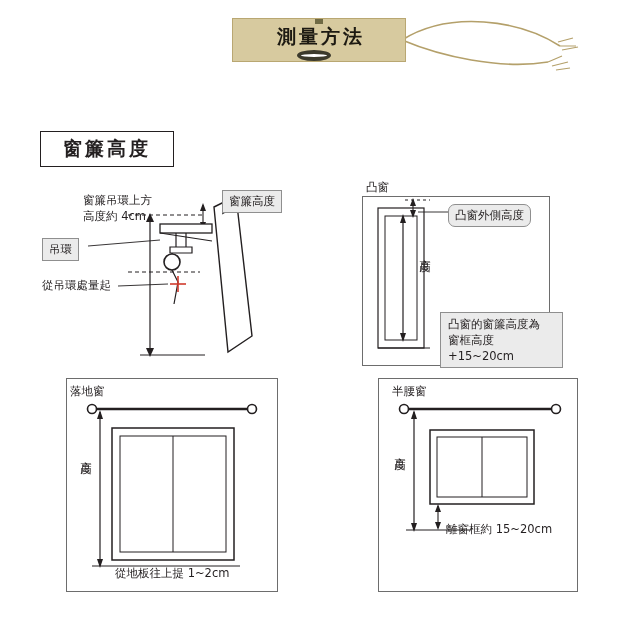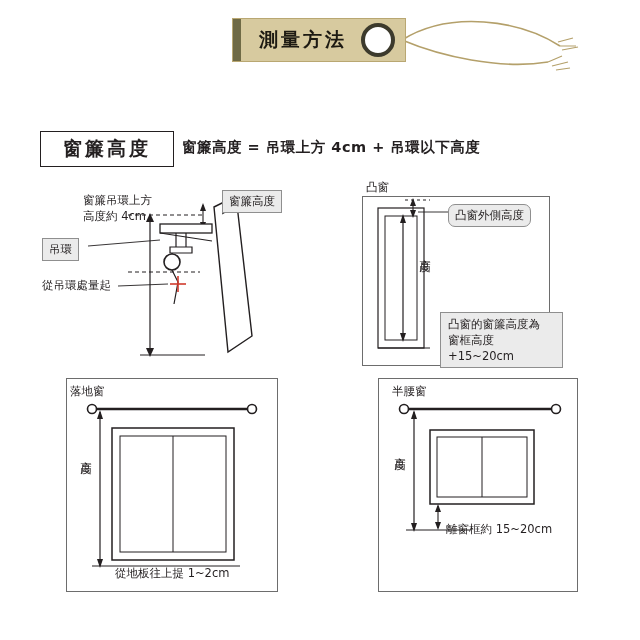--- a/index.html
+++ b/index.html
@@ -10,21 +10,21 @@
     color:#231f20;
     position:relative;
     overflow:hidden;
   }
   .wrap{position:absolute;inset:0;}
 
   
   .tag{
     position:absolute;left:232px;top:18px;width:172px;height:42px;
     background:#d7ca9f;border:1px solid #b9a772;
-    display:flex;align-items:center;
+    display:flex;align-items:center;flex-direction:column;
   }
   .tag .bar{width:8px;height:100%;background:#6f6a45;}
   .tag .tagtext{
     flex:1;text-align:center;font-size:19px;font-weight:bold;letter-spacing:3px;
     color:#1d1a12;padding-left:4px;
   }
   .tag .hole{
     width:26px;height:26px;border-radius:50%;
     border:4px solid #3c3a2c;background:#ffffff;margin-right:10px;
   }
@@ -63,21 +63,20 @@
     <path d="M560 46 l 16 0 M562 50 l 16 -3 M558 42 l 15 -4" stroke="#b4a06a" stroke-width="1.2" fill="none"></path>
   </svg>
 
   <div class="tag">
     <div class="bar"></div>
     <div class="tagtext">測量方法</div>
     <div class="hole"></div>
   </div>
 
   <div class="boxlabel" id="h-title">窗簾高度</div>
-  <div id="h-formula">窗簾高度 = 吊環上方 4cm + 吊環以下高度</div>
 
   <svg width="640" height="640">
 
     <line x1="128" y1="215" x2="205" y2="215" stroke="#231f20" stroke-width="1" stroke-dasharray="4 3"></line>
     <line x1="128" y1="272" x2="200" y2="272" stroke="#231f20" stroke-width="1" stroke-dasharray="4 3"></line>
 
     <line x1="150" y1="215" x2="150" y2="355" stroke="#231f20" stroke-width="1.2"></line>
     <polygon points="150,213 146,222 154,222" fill="#231f20"></polygon>
     <polygon points="150,357 146,348 154,348" fill="#231f20"></polygon>
     <line x1="140" y1="355" x2="205" y2="355" stroke="#231f20" stroke-width="1"></line>

